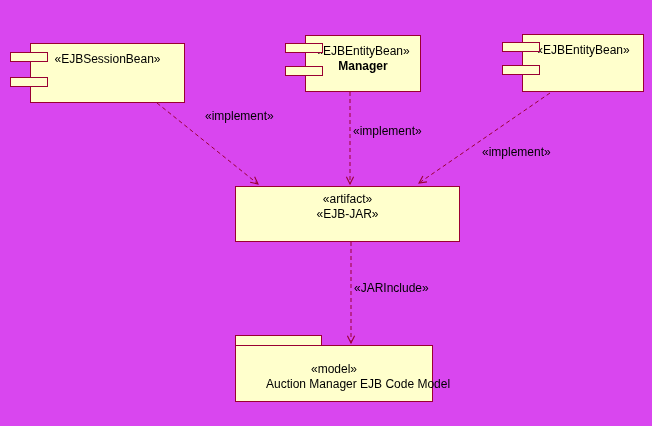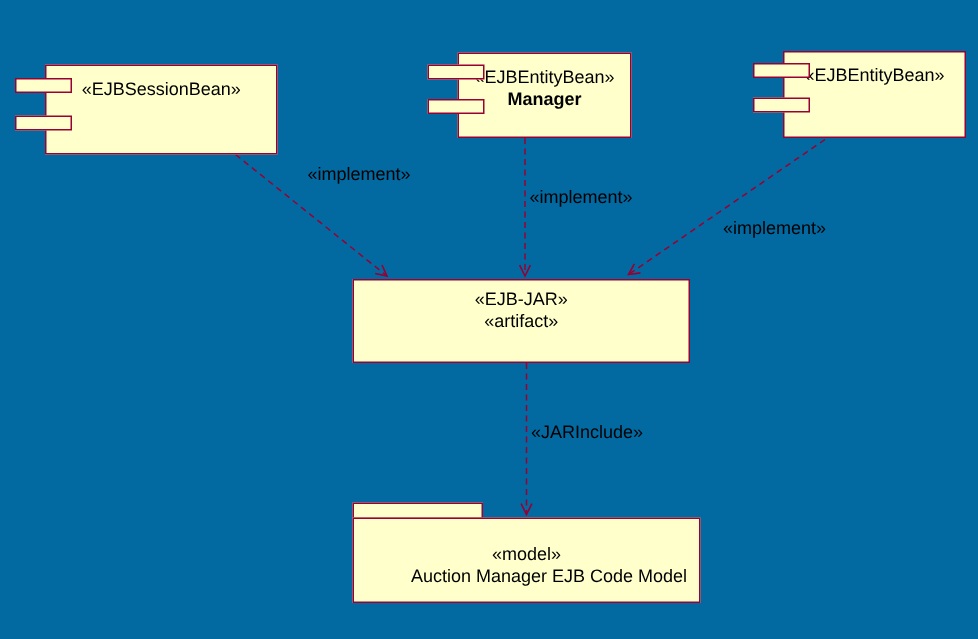--- a/index.html
+++ b/index.html
@@ -5,21 +5,21 @@
   html, body {
     margin: 0;
     padding: 0;
     background: #FFFFFF;
     font-family: "Liberation Sans", "DejaVu Sans", sans-serif;
   }
   .canvas {
     position: relative;
     width: 652px;
     height: 426px;
-    background: #0369a1;
+    background: #d946ef;
     overflow: hidden;
     font-size: 12px;
     color: #000000;
   }
   .edge-layer {
     position: absolute;
     left: 0; top: 0;
     width: 652px; height: 426px;
   }
   .edge-layer path.edge {
@@ -72,21 +72,21 @@
     position: absolute;
     left: 0; top: 0;
     width: 87px; height: 11px;
     background: #FFFFCC;
     border: 1px solid #990033;
     box-sizing: border-box;
   }
   .pkg-body {
     position: absolute;
     left: 0; top: 10px;
-    width: 232px; height: 57px;
+    width: 198px; height: 57px;
     background: #FFFFCC;
     border: 1px solid #990033;
     box-sizing: border-box;
     text-align: center;
   }
   .pkg-body .text-block { padding-top: 16px; }
   .pkg-body .name-line { font-weight: normal; padding-left: 30px; }
   .edge-label {
     position: absolute;
     white-space: nowrap;
@@ -136,22 +136,22 @@
       <div class="text-block">
         <div class="stereotype-line">«EJBEntityBean»</div>
       </div>
     </div>
     <div class="comp-tab" style="top:8px;"></div>
     <div class="comp-tab" style="top:31px;"></div>
   </div>
 
   <div class="uml-artifact" style="left:235px; top:186px; width:225px; height:56px;">
     <div class="text-block">
+      <div class="stereotype-line">«artifact»</div>
       <div class="stereotype-line">«EJB-JAR»</div>
-      <div class="stereotype-line">«artifact»</div>
     </div>
   </div>
 
   <div class="uml-package" style="left:235px; top:335px; width:218px; height:67px;">
     <div class="pkg-tab"></div>
     <div class="pkg-body">
       <div class="text-block">
         <div class="stereotype-line">«model»</div>
         <div class="name-line">Auction Manager EJB Code Model</div>
       </div>

